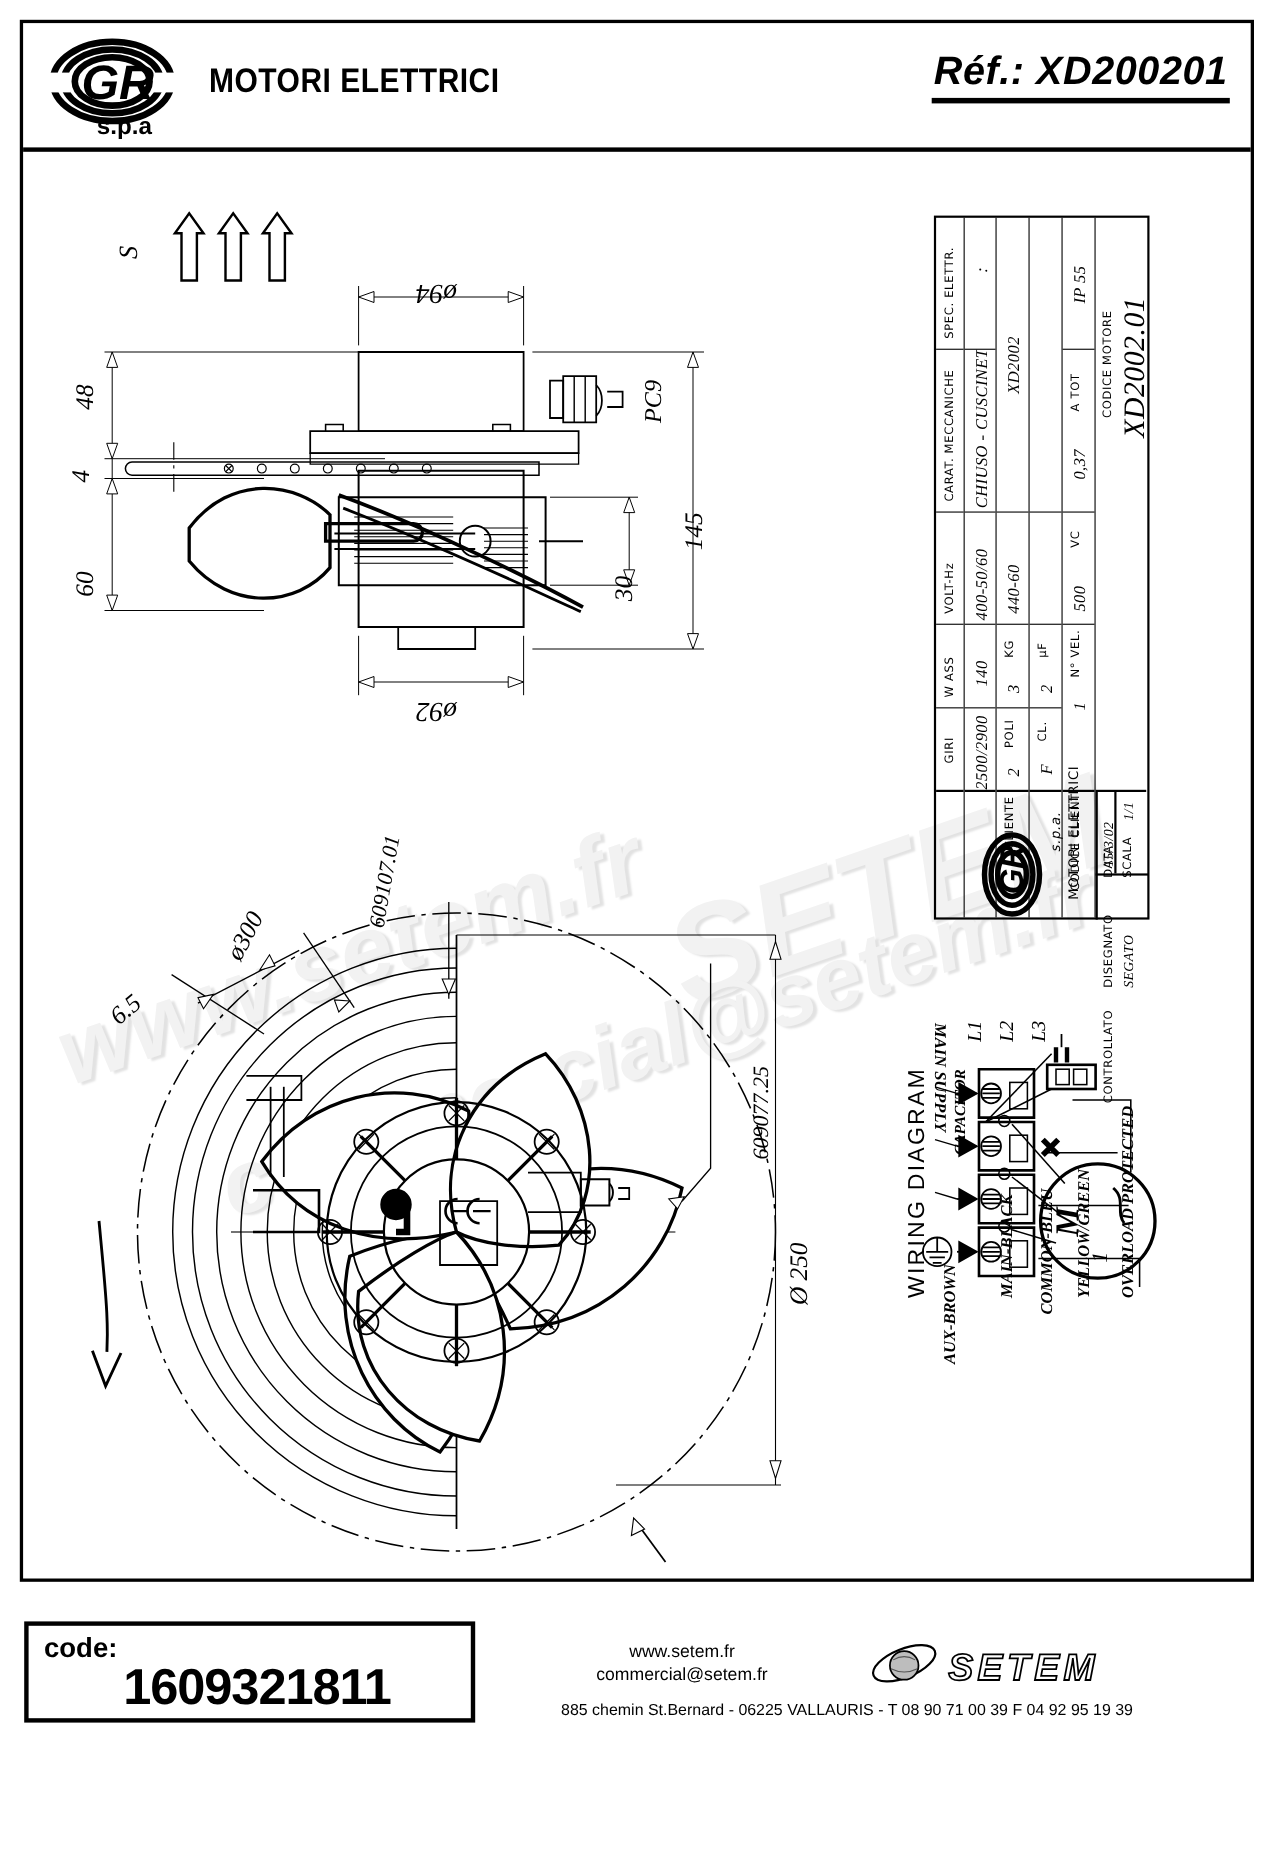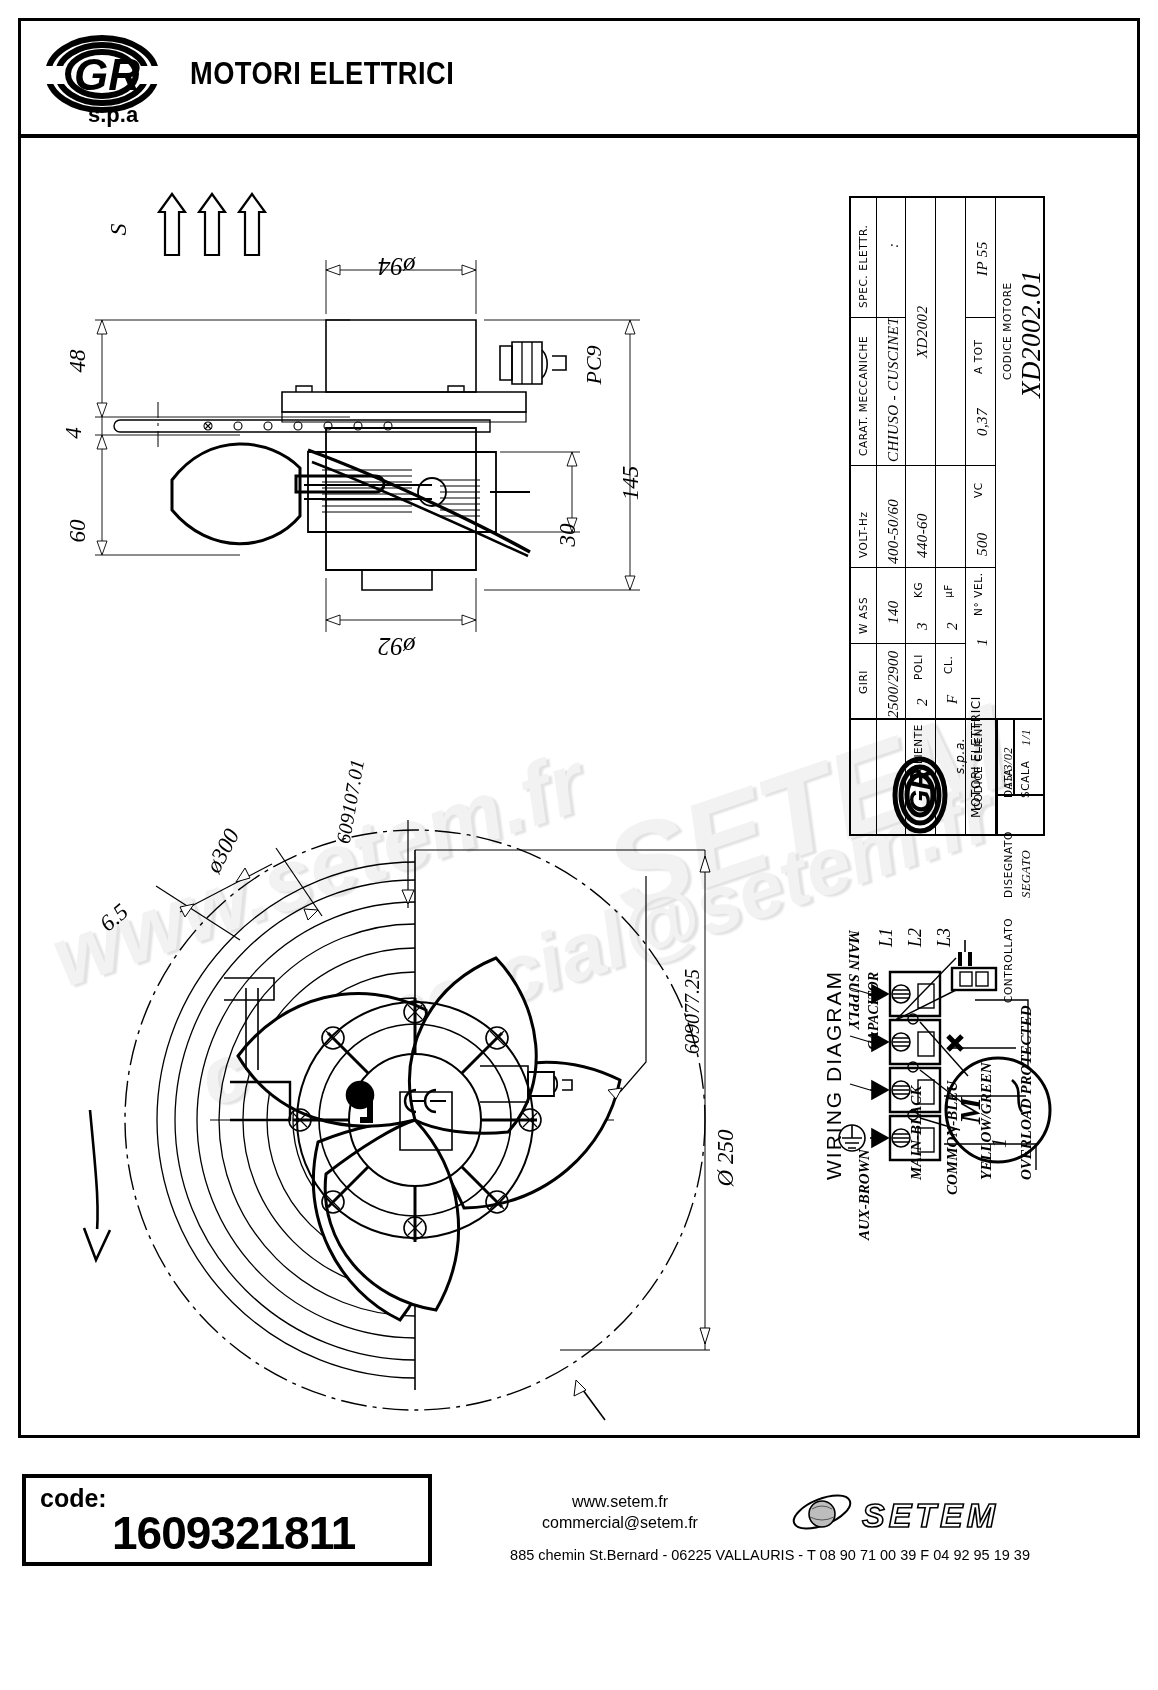--- a/index.html
+++ b/index.html
@@ -65,20 +65,21 @@
       </g>
       <g fill="#000" font-family="Liberation Sans, sans-serif" font-weight="bold">
         <text x="34" y="60" font-size="44" font-style="italic">GR</text>
         <text x="48" y="92" font-size="22">s.p.a</text>
       </g>
       <rect x="0" y="36" width="24" height="18" fill="#fff"></rect>
       <rect x="100" y="36" width="30" height="18" fill="#fff"></rect>
     </svg>
   </div>
   <div id="logo-text">MOTORI ELETTRICI</div>
+  <div id="ref">Réf.: XD200201</div>
 
   <div class="abs" style="left:60px;top:180px;">
     <svg width="700" height="500" viewBox="0 0 700 500">
       <g stroke="#000" fill="none" stroke-width="1.4">
 
         <g stroke-width="2.2" fill="#fff">
           <path d="M105,75 L105,32 L99,32 L112,14 L125,32 L119,32 L119,75 Z"></path>
           <path d="M145,75 L145,32 L139,32 L152,14 L165,32 L159,32 L159,75 Z"></path>
           <path d="M185,75 L185,32 L179,32 L192,14 L205,32 L199,32 L199,75 Z"></path>
         </g>

